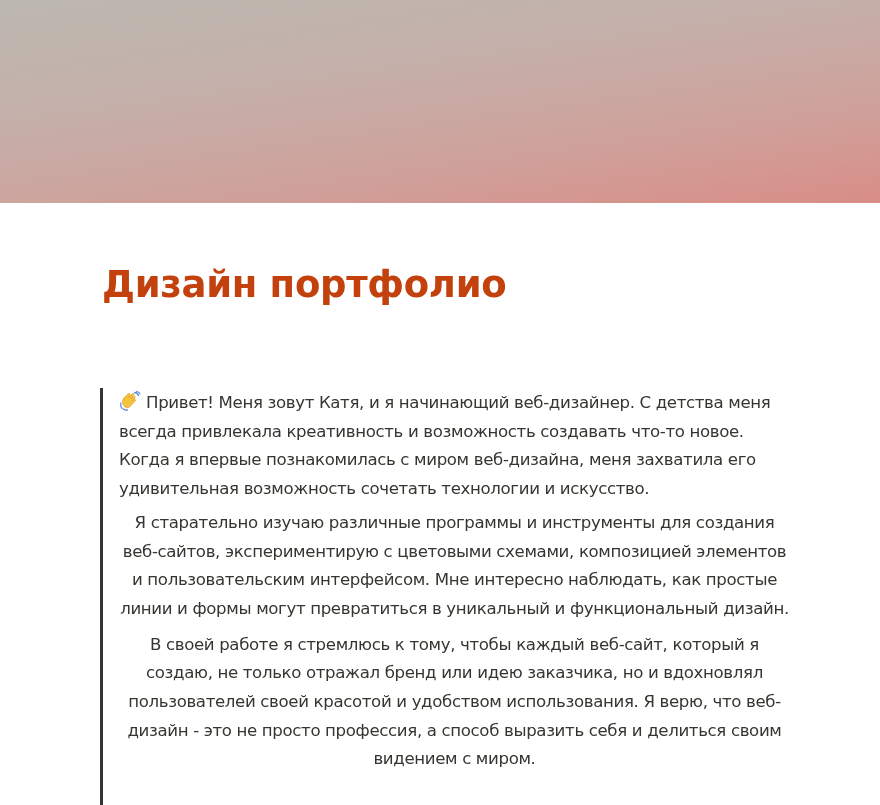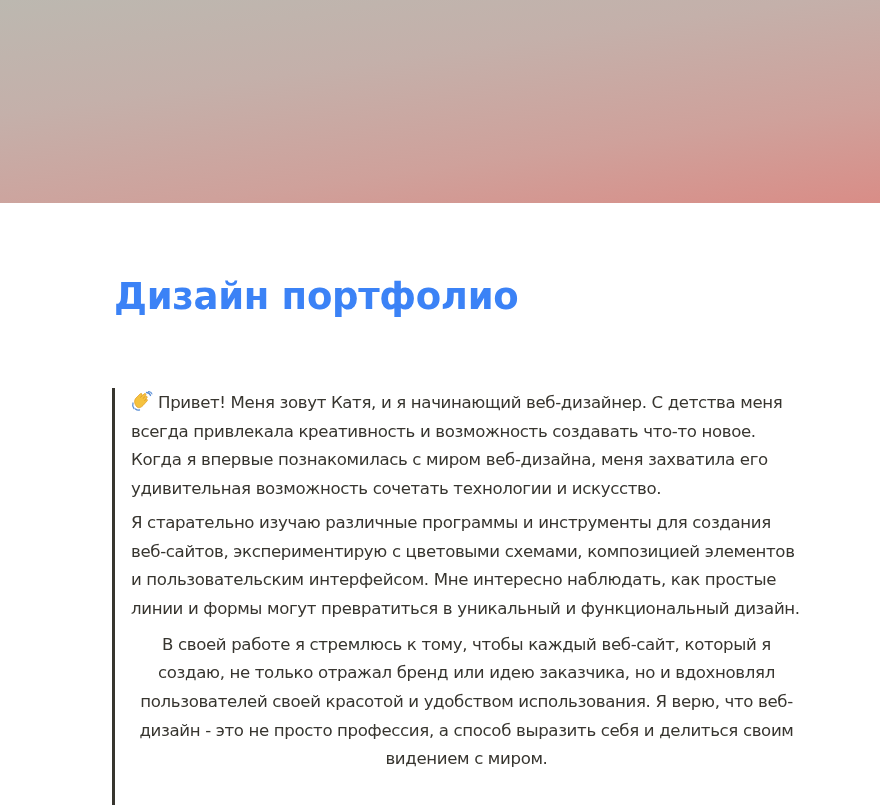--- a/index.html
+++ b/index.html
@@ -19,51 +19,50 @@
       position: absolute;
       left: 0; top: 0;
       width: 880px;
       height: 203px;
       background: linear-gradient(172deg, #bcb8b0 0%, #c4b0aa 35%, #cfa19b 70%, #d98d87 100%);
     }
     .page-title {
       position: absolute;
       left: 98px;
       top: 256px;
-      margin: 16px;
+      margin: 4px;
       font-family: "DejaVu Sans", sans-serif;
       font-weight: bold;
       font-size: 37px;
       line-height: 50px;
-      color: #3b82f6;
+      color: #c2410c;
       letter-spacing: -0.3px;
       white-space: nowrap;
       text-align: center;
     }
     .quote {
       position: absolute;
       left: 100px;
       top: 388px;
       width: 690px;
       height: 417px;
       border-left: 3px solid #37352f;
       box-sizing: border-box;
       padding-left: 16px;
-      margin-left: 12px;
     }
     .quote p {
       margin: 0;
       font-family: "DejaVu Sans", sans-serif;
       font-size: 16.6px;
       line-height: 28.7px;
       color: #37352f;
       letter-spacing: -0.35px;
     }
     .quote p.p1 { margin-top: 1px; }
-    .quote p.p2 { margin-top: 5px; }
+    .quote p.p2 { margin-top: 5px; text-align: center; }
     .quote p.p3 { margin-top: 7px; text-align: center; }
     .emoji {
       display: inline-block;
       width: 22px;
       height: 20px;
       vertical-align: -3px;
       margin-right: 5px;
     }
   </style>
 </head>

